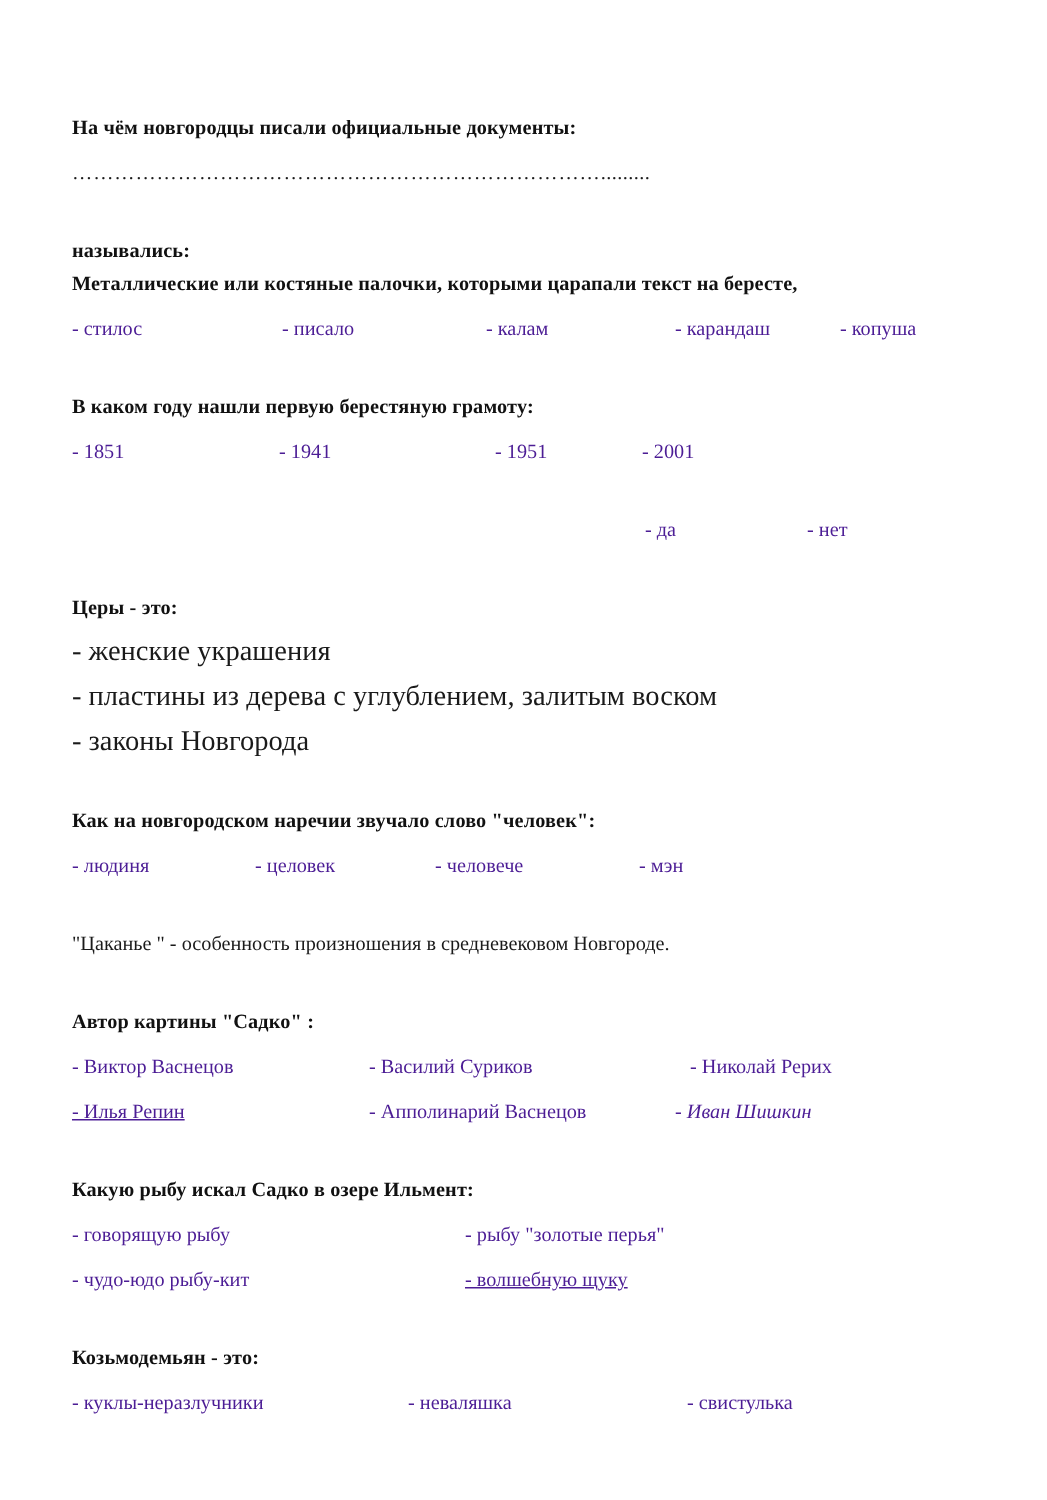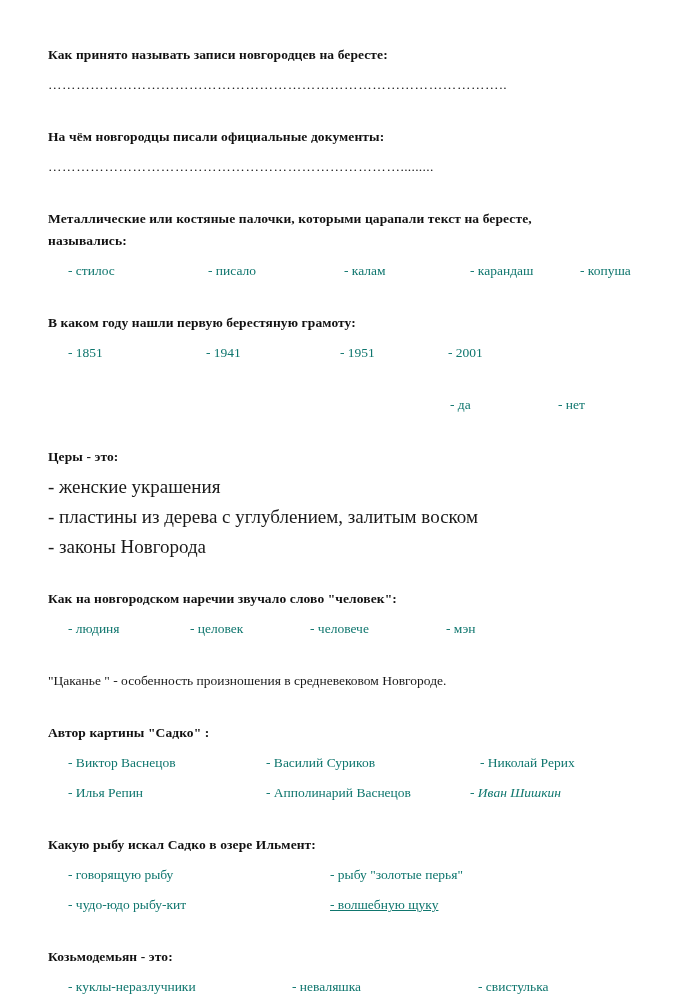--- a/index.html
+++ b/index.html
@@ -77,68 +77,62 @@
   .row {
     position: relative;
     height: 22px;
   }
   .row .cell {
     position: absolute;
     top: 0;
     font-size: 13.5px;
     line-height: 22px;
     white-space: pre;
-    color: #0f766e;
-    margin-left: 20px;
+    color: #4c1d95;
   }
 </style>
 </head>
 <body>
 
 <div class="page">
   <div class="doc">
 
-    <div class="blk">
-      <div class="q">Как принято называть записи новгородцев на бересте:</div>
-      <div class="gap-sm"></div>
-      <div class="dots">……………………………………………………………………………………..</div>
-    </div>
 
     <div class="gap-lg"></div>
 
     <div class="blk">
       <div class="q">На чём новгородцы писали официальные документы:</div>
       <div class="gap-sm"></div>
       <div class="dots"><span>…………………………………………………………………</span><span class="dots tight">.........</span></div>
     </div>
 
     <div class="gap-lg"></div>
 
     <div class="blk">
+      <div class="q">назывались:</div>
       <div class="q">Металлические или костяные палочки, которыми царапали текст на бересте,</div>
-      <div class="q">назывались:</div>
       <div class="gap-sm"></div>
       <div class="row">
         <span class="cell" style="left:0px;">- стилос</span>
         <span class="cell" style="left:140px;">- писало</span>
         <span class="cell" style="left:276px;">- калам</span>
         <span class="cell" style="left:402px;">- карандаш</span>
         <span class="cell" style="left:512px;">- копуша</span>
       </div>
     </div>
 
     <div class="gap-lg"></div>
 
     <div class="blk">
       <div class="q">В каком году нашли первую берестяную грамоту:</div>
       <div class="gap-sm"></div>
       <div class="row">
         <span class="cell" style="left:0px;">- 1851</span>
         <span class="cell" style="left:138px;">- 1941</span>
-        <span class="cell" style="left:272px;">- 1951</span>
+        <span class="cell" style="left:282px;">- 1951</span>
         <span class="cell" style="left:380px;">- 2001</span>
       </div>
     </div>
 
     <div class="gap-lg"></div>
 
     <div class="blk">
       <div class="row" style="height:22px;">
         <span class="cell" style="left:382px;">- да</span>
         <span class="cell" style="left:490px;">- нет</span>
@@ -181,21 +175,21 @@
     <div class="blk">
       <div class="q">Автор картины "Садко" :</div>
       <div class="gap-sm"></div>
       <div class="row">
         <span class="cell" style="left:0px;">- Виктор Васнецов</span>
         <span class="cell" style="left:198px;">- Василий Суриков</span>
         <span class="cell" style="left:412px;">- Николай Рерих</span>
       </div>
       <div class="gap-sm"></div>
       <div class="row">
-        <span class="cell" style="left:0px;">- Илья Репин</span>
+        <span class="cell" style="left:0px;text-decoration:underline;">- Илья Репин</span>
         <span class="cell" style="left:198px;">- Апполинарий Васнецов</span>
         <span class="cell" style="left:402px;font-style:italic;">- Иван Шишкин</span>
       </div>
     </div>
 
     <div class="gap-lg"></div>
 
     <div class="blk">
       <div class="q">Какую рыбу искал Садко в озере Ильмент:</div>
       <div class="gap-sm"></div>

